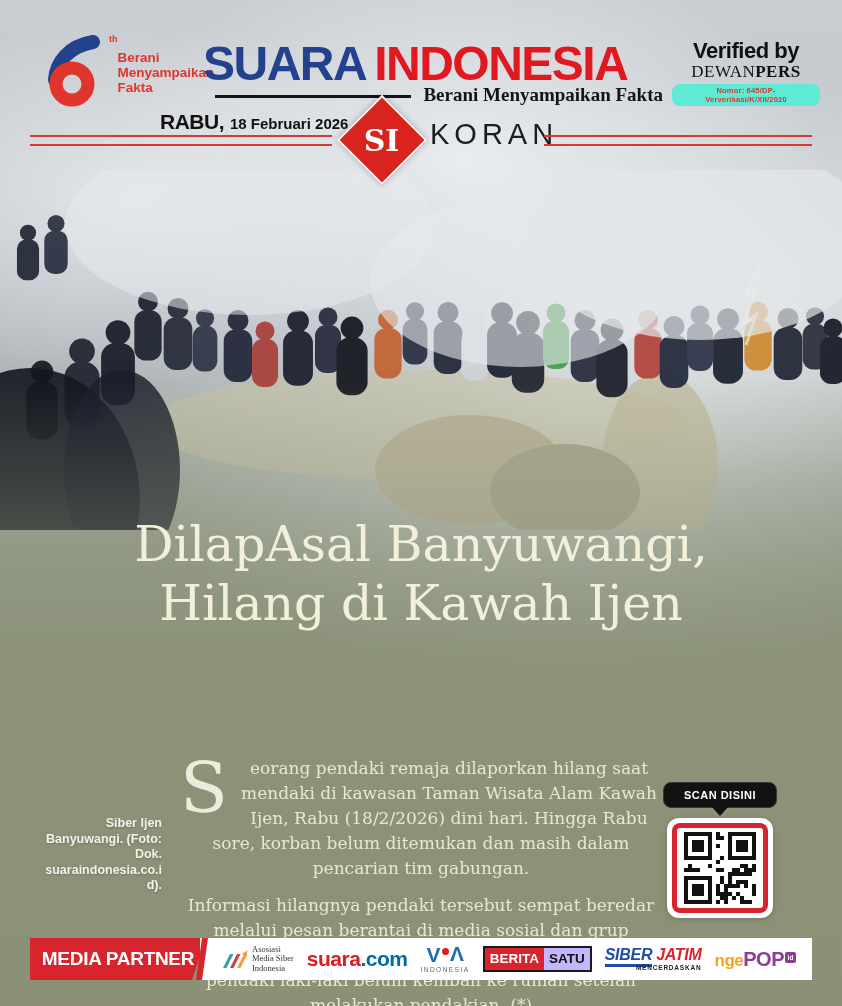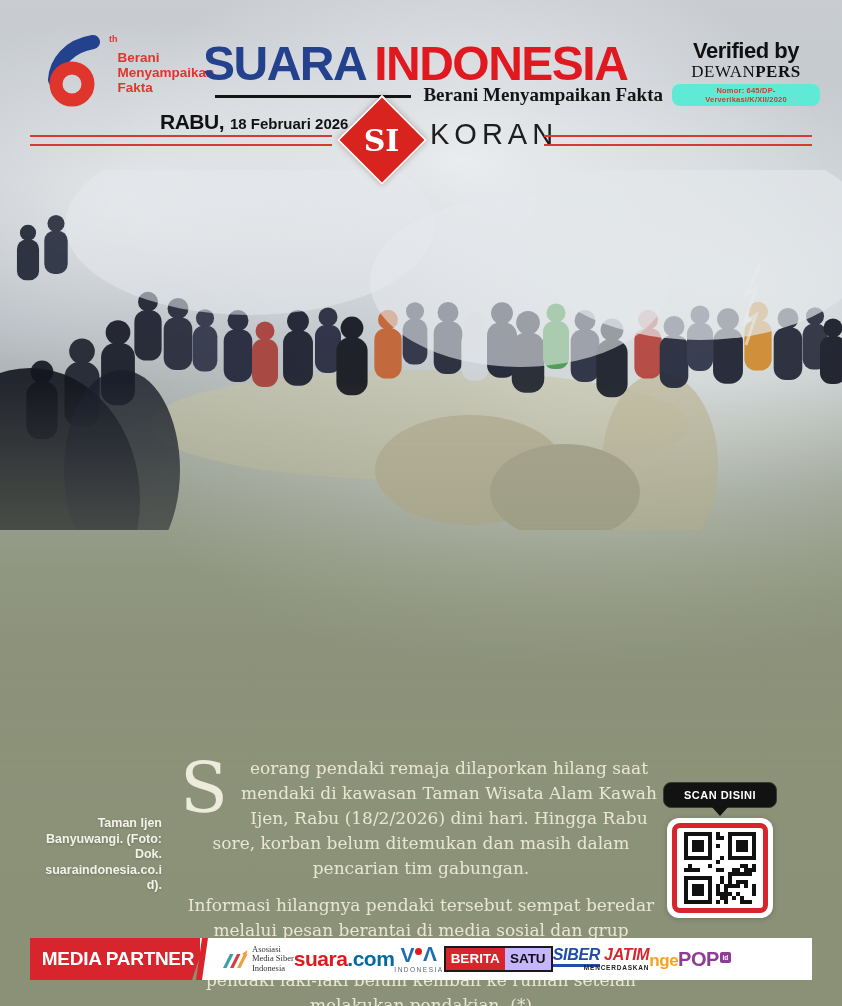--- a/index.html
+++ b/index.html
@@ -84,21 +84,21 @@
 
   
   #partner-bar{left:0;top:938px;width:842px;height:42px;z-index:6;}
   #mp-label{position:absolute;left:30px;top:0;width:176px;height:42px;background:#d8242c;
       clip-path:polygon(0 0,100% 0,calc(100% - 14px) 100%,0 100%);
       display:flex;align-items:center;justify-content:center;color:#fff;
       font-size:19px;font-weight:bold;letter-spacing:-.3px;}
   #mp-sliver{position:absolute;left:196px;top:0;width:12px;height:42px;background:#d8242c;
       clip-path:polygon(50% 0,100% 0,50% 100%,0 100%);z-index:2;}
   #mp-strip{position:absolute;left:200px;top:0;right:30px;height:42px;background:#fff;
-      display:flex;align-items:center;padding:0 16px 0 22px;box-sizing:border-box;}
+      display:flex;align-items:center;justify-content:space-between;padding:0 16px 0 22px;box-sizing:border-box;}
 
   .logo{display:flex;align-items:center;}
   #amsi .txt{font-family:"Liberation Serif",serif;font-size:8.5px;line-height:9.5px;color:#333;margin-left:4px;}
   #suara{font-size:21px;font-weight:bold;letter-spacing:-.5px;}
   #suara .s1{color:#e0181f;} #suara .s2{color:#0369a1;}
   #voa{flex-direction:column;line-height:1;}
   #voa .row{display:flex;align-items:center;font-weight:bold;font-size:21px;color:#1f6cb5;}
   #voa .dot{width:7px;height:7px;border-radius:50%;background:#e0181f;margin:0 1px 6px;}
   #voa .flip{display:inline-block;transform:rotate(180deg);}
   #voa .sub{font-size:6.5px;letter-spacing:1.5px;color:#5b6770;margin-top:2px;text-align:center;}
@@ -205,28 +205,32 @@
   <div id="date-text"><span class="d1">RABU,</span><span class="d2">18 Februari 2026</span></div>
   <div class="redline" id="line-left"></div>
   <div id="si-diamond">
       <span>SI</span>
     </div>
   <div id="koran">KORAN</div>
   <div class="redline" id="line-right"></div>
 </div>
 
 <div class="abs" id="headline">
+  <div class="sub">
+    <div>DilapAsal Banyuwangi,</div>
+    <div>Hilang di Kawah Ijen</div>
+  </div>
 </div>
 
 <div class="abs" id="article">
   <p><span class="dropcap">S</span><span>eorang pendaki remaja dilaporkan hilang saat mendaki di kawasan Taman Wisata Alam Kawah Ijen, Rabu (18/2/2026) dini hari. Hingga Rabu sore, korban belum ditemukan dan masih dalam pencarian tim gabungan.</span></p>
   <p>Informasi hilangnya pendaki tersebut sempat beredar melalui pesan berantai di media sosial dan grup percakapan. Dalam pesan itu disebutkan seorang pendaki laki-laki belum kembali ke rumah setelah melakukan pendakian. (*)</p>
 </div>
 
-<div class="abs" id="caption">Taman Ijen Banyuwangi. (Foto: Dok. suaraindonesia.co.id).</div>
+<div class="abs" id="caption">Siber Ijen Banyuwangi. (Foto: Dok. suaraindonesia.co.id).</div>
 
 <div class="abs" id="qr-wrap">
   <div id="scan-bubble">SCAN DISINI</div>
   <div id="qr-card">
     <div id="qr-frame">
       <svg id="qr-svg" width="72" height="72" viewBox="0 0 72 72">
         <rect width="72" height="72" fill="#fff"></rect>
           <g id="qr-modules" fill="#111">
             <rect x="32" y="0" width="4" height="4"></rect>
             <rect x="32" y="4" width="4" height="4"></rect>

